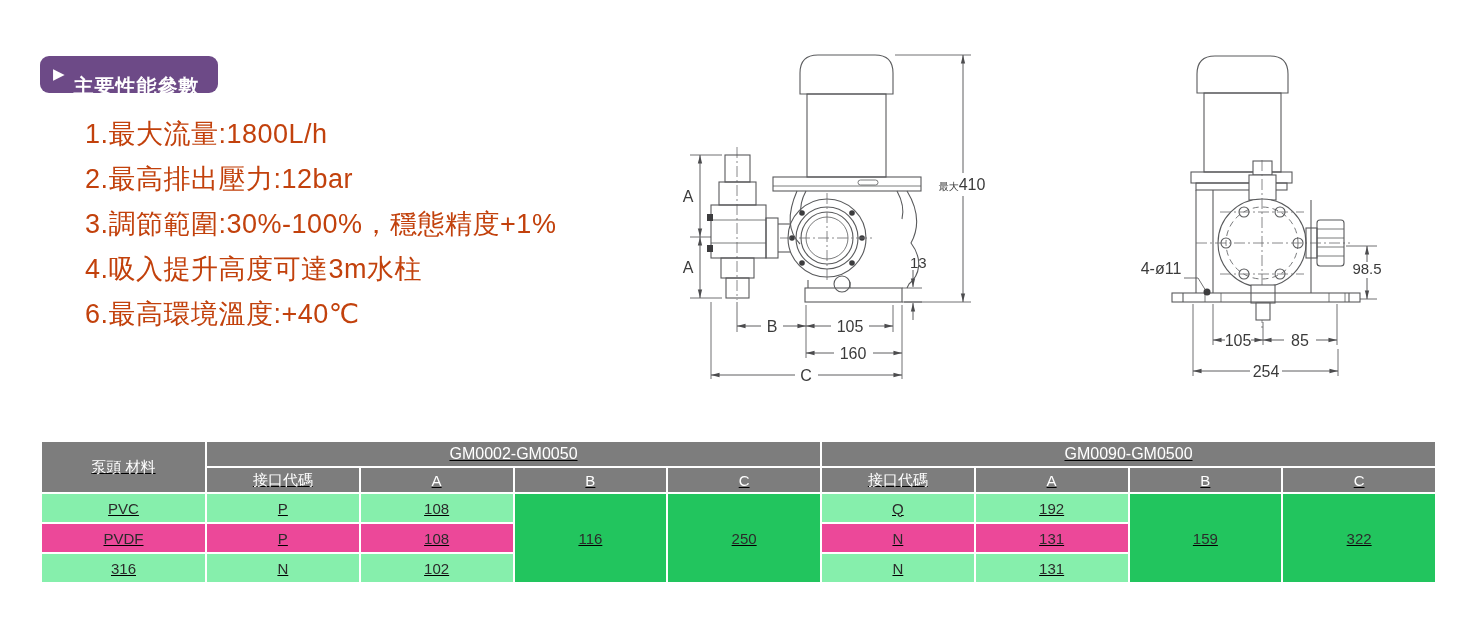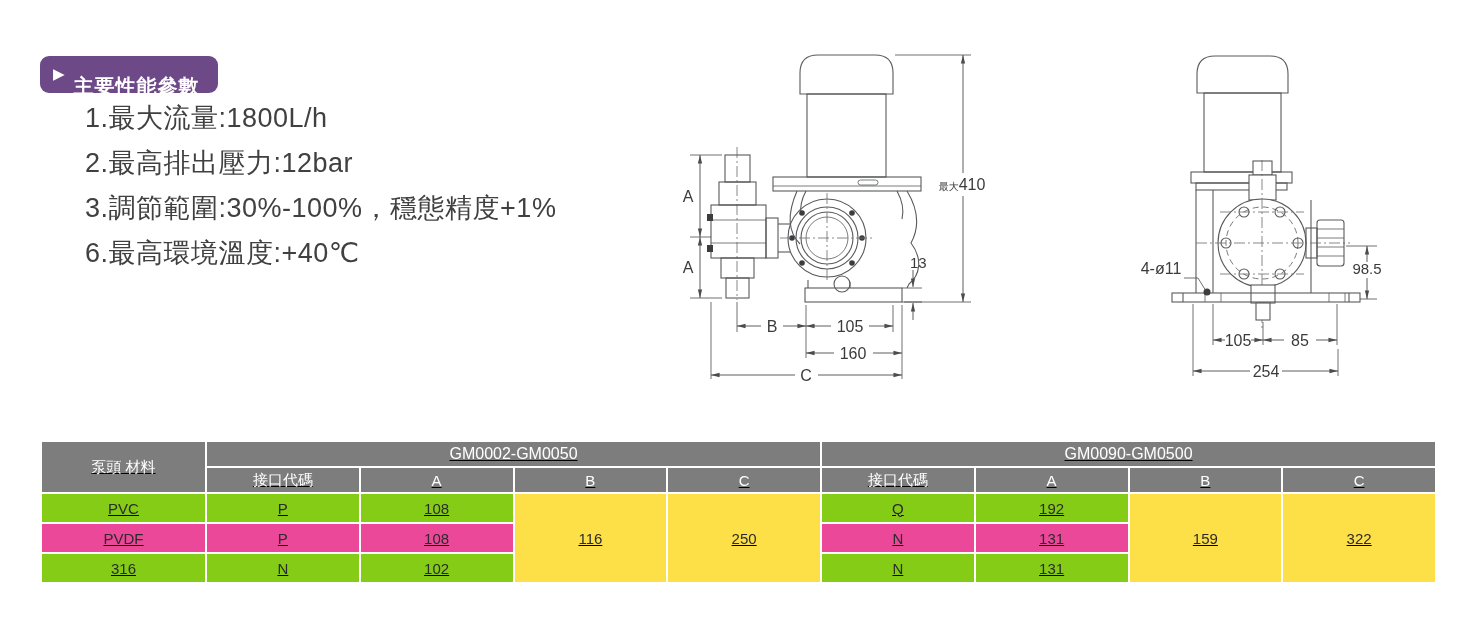--- a/index.html
+++ b/index.html
@@ -11,22 +11,22 @@
   .badge{
     position:absolute;left:40px;top:56px;height:37px;
     background:#6d4a87;color:#ffffff;border-radius:9px;
     display:flex;align-items:center;gap:9px;padding:0 18px 0 13px;
     box-sizing:border-box;
   }
   .badge .tri{font-size:15px;line-height:1;transform:translateY(-1px);}
   .badge .lbl{font-size:20px;font-weight:bold;letter-spacing:1px;margin-top:24px;}
   
   .specs{
-    position:absolute;left:85px;top:96px;
-    font-size:27px;line-height:45px;color:#404040;letter-spacing:.5px;
+    position:absolute;left:85px;top:112px;
+    font-size:27px;line-height:45px;color:#c2410c;letter-spacing:.5px;
     white-space:nowrap;
   }
   
   .drawL{position:absolute;left:610px;top:28px;}
   .drawR{position:absolute;left:1100px;top:42px;}
   svg .ln{stroke:#595a5c;stroke-width:1.1;fill:none;}
   svg .lnf{stroke:#595a5c;stroke-width:1.1;fill:#ffffff;}
   svg .thin{stroke:#595a5c;stroke-width:.8;fill:none;}
   svg .ext{stroke:#4c4c4e;stroke-width:.8;fill:none;}
   svg .dim{stroke:#4c4c4e;stroke-width:.9;fill:none;}
@@ -41,36 +41,37 @@
     border-collapse:separate;border-spacing:2px;table-layout:fixed;text-decoration:underline;
   }
   .spec-table th{
     background:#7d7d7d;color:#ffffff;font-weight:normal;
     font-size:15px;height:24px;text-align:center;padding:0;
   }
   .spec-table th.grp{font-size:16px;}
   .spec-table td{
     font-size:15px;color:#2b2b2b;text-align:center;height:28px;padding:0;
   }
-  tr.odd td{background:#84cc16;}
+  tr.odd td{background:#86efac;}
   tr.even td{background:#ec4899;}
-  .spec-table td.merged{background:#fde047;margin-top:41px;}
+  .spec-table td.merged{background:#22c55e;margin-top:41px;}
 </style>
 </head>
 <body>
 
 <div class="badge">
   <span class="tri">▶</span>
   <span class="lbl">主要性能參數</span>
 </div>
 
 <div class="specs">
   <div>1.最大流量:1800L/h</div>
   <div>2.最高排出壓力:12bar</div>
   <div>3.調節範圍:30%-100%，穩態精度+1%</div>
+  <div>4.吸入提升高度可達3m水柱</div>
   <div>6.最高環境溫度:+40℃</div>
 </div>
 
 <svg class="drawL" width="400" height="372" viewBox="0 0 400 372" xmlns="http://www.w3.org/2000/svg">
   <defs>
     <marker id="ar" viewBox="0 0 10 6" refX="9.5" refY="3" markerWidth="10" markerHeight="6" orient="auto-start-reverse">
       <path d="M0,0.6 L9.5,3 L0,5.4 z" fill="#4c4c4e"></path>
     </marker>
   </defs>
 

